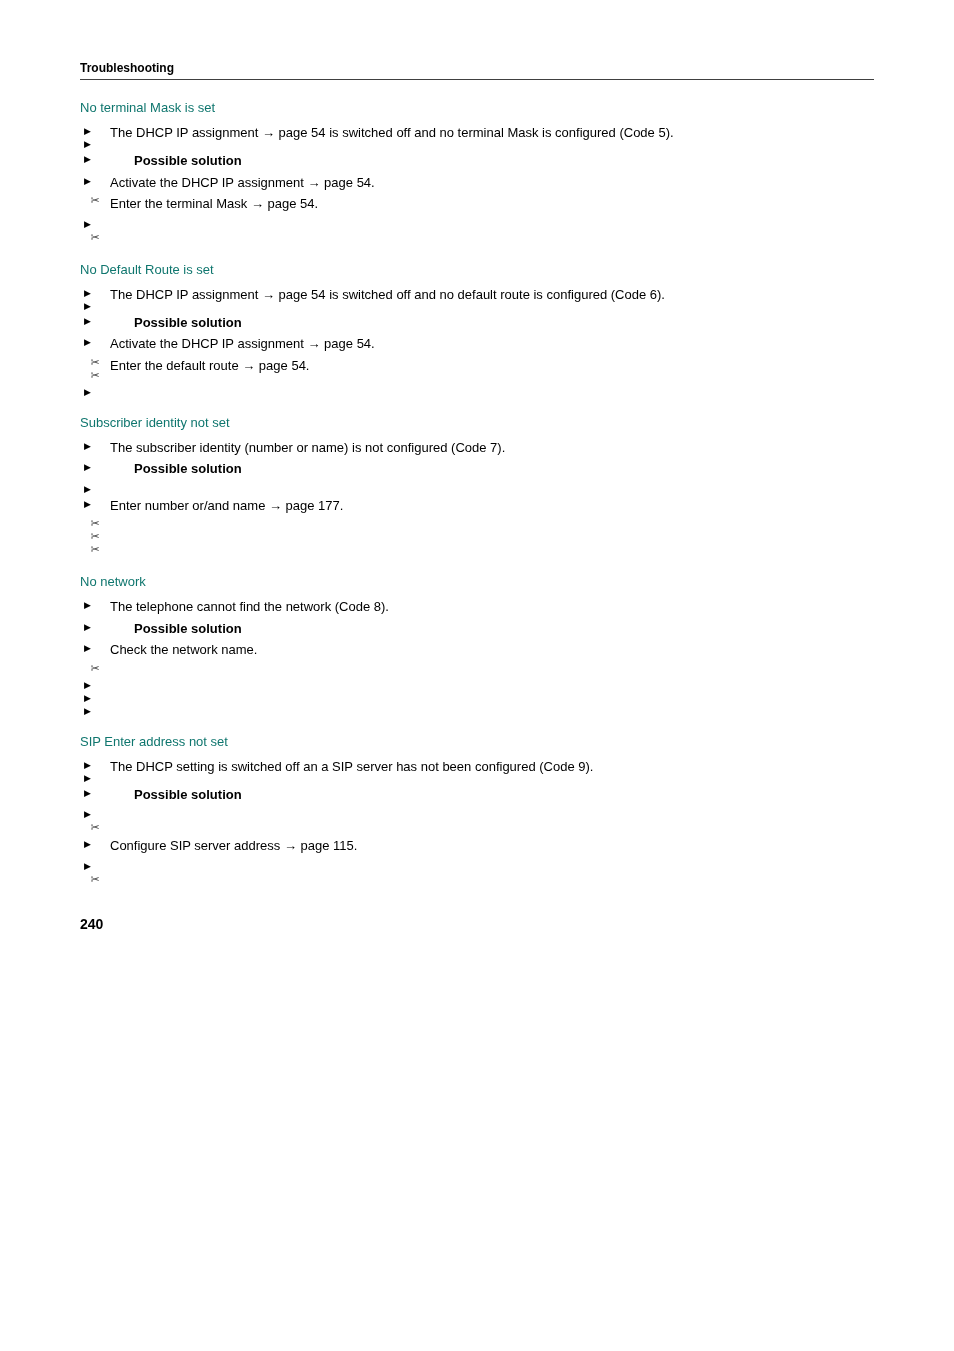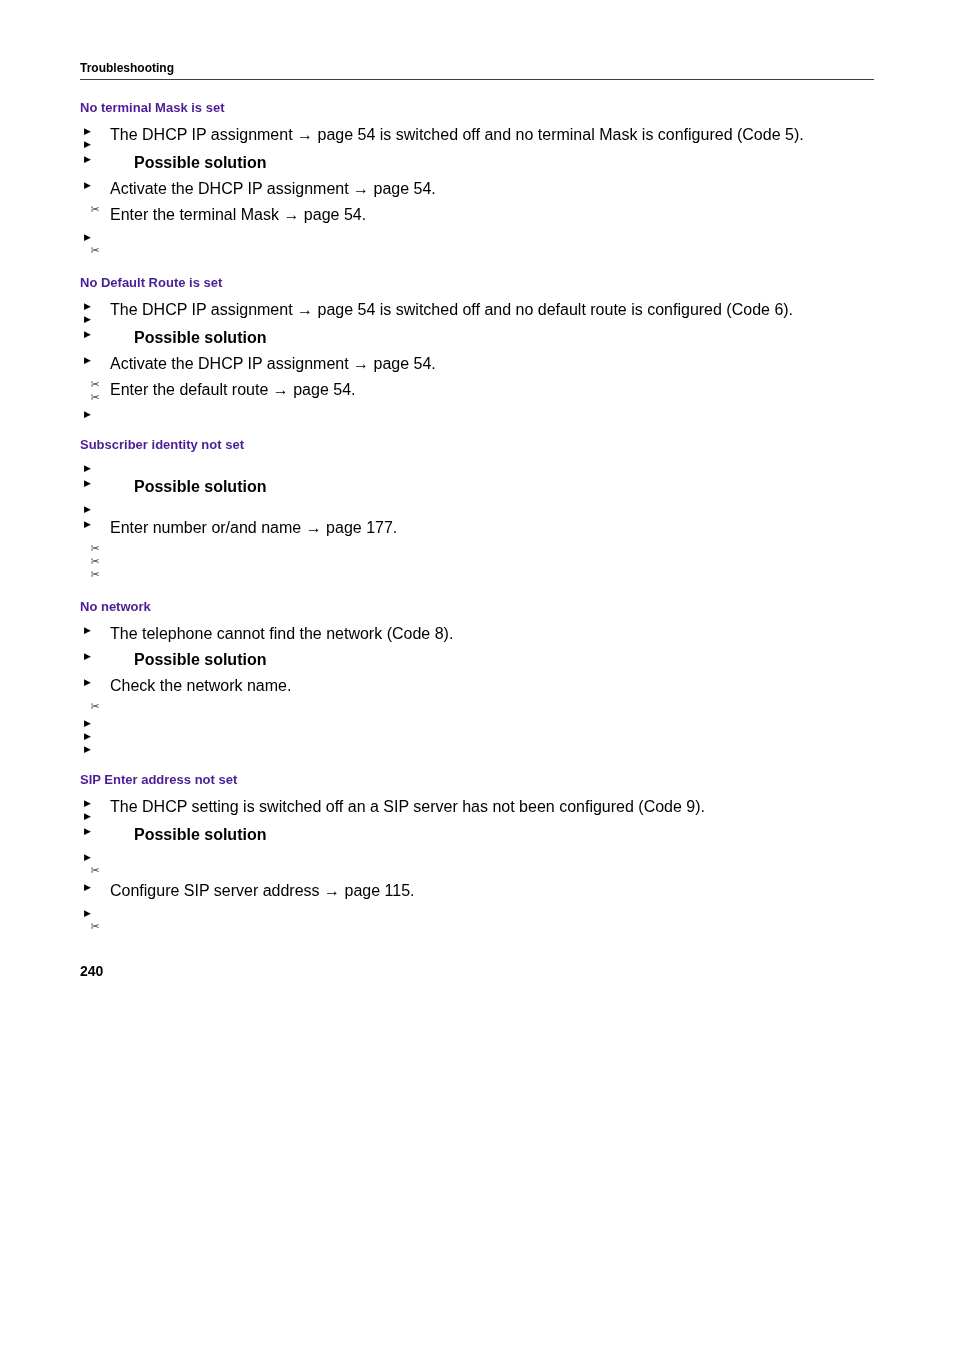--- a/index.html
+++ b/index.html
@@ -28,43 +28,43 @@
       font-size: 12px;
       font-weight: bold;
       color: #000000;
     }
 
     .section {
       margin-bottom: 18px;
     }
 
     .section-title {
-      color: #4c1d95;
-      font-weight: bold;
+      color: #0f766e;
+      font-weight: normal;
       font-size: 13px;
       margin-bottom: 8px;
     }
 
     .bullet {
       display: inline-block;
       width: 16px;
       min-width: 16px;
       margin-right: 6px;
       font-size: 11px;
       color: #000;
       margin-top: 1px;
     }
 
     .bullet-arrow::before {
       content: '▶';
       font-size: 9px;
     }
 
     .item-text {
-      font-size: 16px;
+      font-size: 13px;
       line-height: 1.5;
       color: #000;
     }
 
     .bold-label {
       font-weight: bold;
       padding-left: 24px;
     }
 
     .page-number {
@@ -195,20 +195,21 @@
 
 <div class="section">
   <div class="section-title">
     <span>Subscriber identity not set</span>
   </div>
 
   <div class="row">
     <div class="col-bullet">
       <span class="bullet bullet-arrow"></span>
     </div>
+    <div class="item-text">The subscriber identity (number or name) is not configured (Code 7).</div>
   </div>
 
   <div class="row">
     <div class="col-bullet">
       <span class="bullet bullet-arrow"></span>
     </div>
     <div class="item-text bold-label">Possible solution</div>
   </div>
 
   <div class="row">

